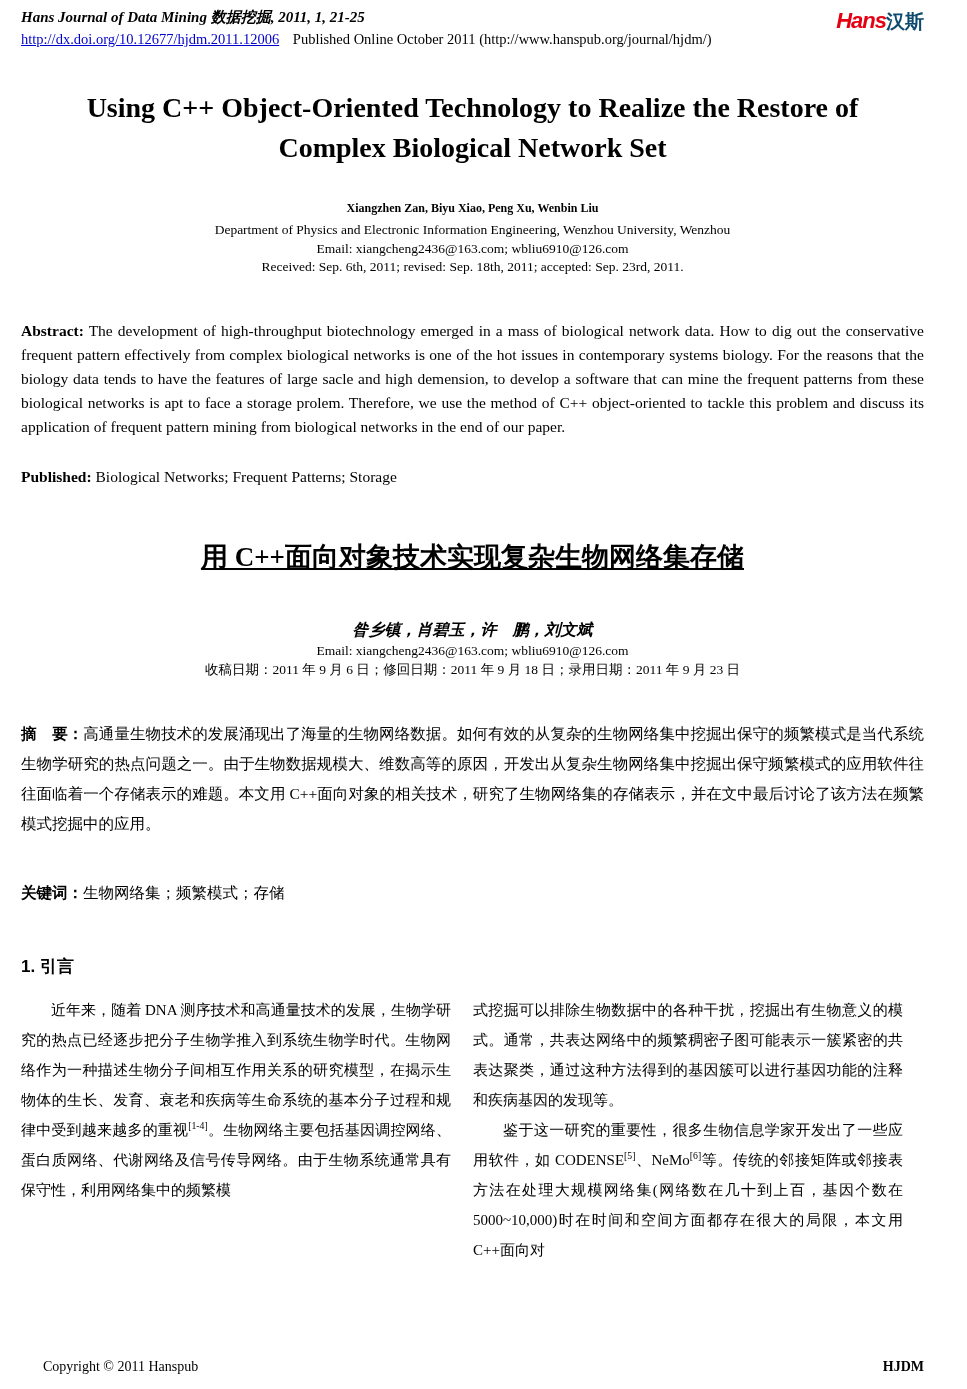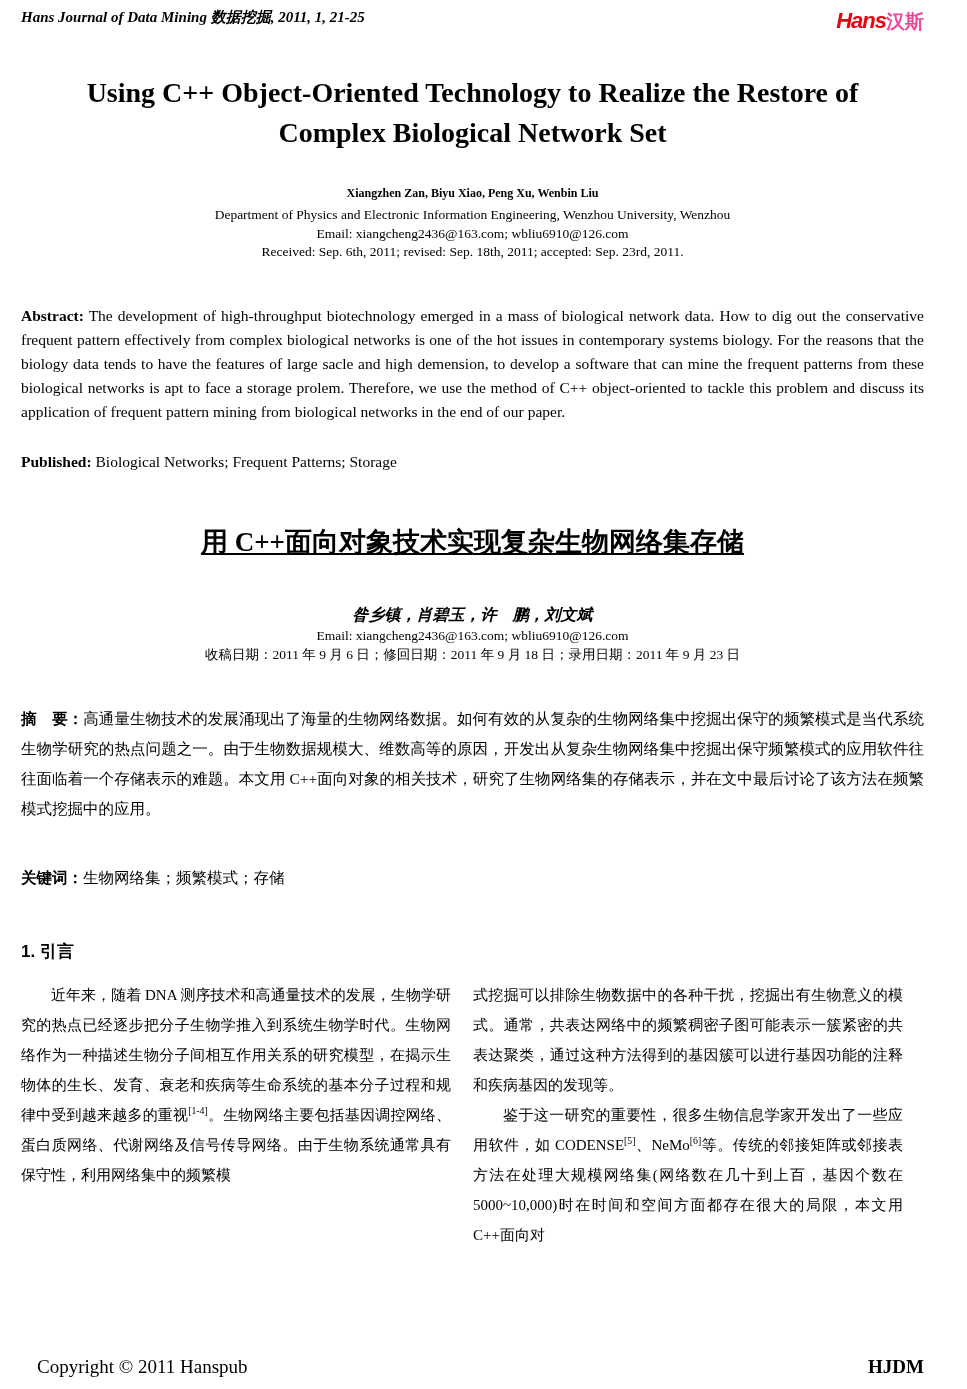--- a/index.html
+++ b/index.html
@@ -19,21 +19,21 @@
   .journal-line { font-size: 15px; font-weight: bold; font-style: italic; line-height: 22px; }
   .doi-line { font-size: 14.5px; line-height: 22px; }
   .doi-link { color: #0000cc; text-decoration: underline; cursor: pointer; }
   .pub-info { margin-left: 10px; }
   .logo { white-space: nowrap; margin-top: 2px; }
   .logo-hans {
     color: #e60012; font-weight: bold; font-style: italic; font-size: 22px;
     font-family: "Liberation Sans", "DejaVu Sans", sans-serif; letter-spacing: -1px;
   }
   .logo-cn {
-    color: #ec4899; font-weight: bold; font-size: 19px;
+    color: #0c4a6e; font-weight: bold; font-size: 19px;
     font-family: "Liberation Sans", "DejaVu Sans", sans-serif;
   }
 
   
   .title-en {
     font-size: 28px; font-weight: bold; text-align: center;
     line-height: 40px; margin: 38px auto 0 auto; max-width: 790px;
   }
   .authors-en { font-size: 12px; font-weight: bold; text-align: center; margin-top: 30px; line-height: 20px; }
   .affil-en, .email-en, .received-en { font-size: 13.5px; text-align: center; line-height: 18.5px; }
@@ -61,33 +61,37 @@
     font-family: "Liberation Sans", "DejaVu Sans", sans-serif;
   }
   .columns { display: flex; gap: 22px; margin-top: 16px; }
   .col { width: 430px; }
   .body-p { font-size: 15px; line-height: 30px; text-align: justify; margin: 0; }
   .body-p.indent { text-indent: 2em; }
   .body-p sup { font-size: 0.65em; line-height: 0; }
 
   
   .footer {
-    position: absolute; left: 37px; right: 43px; bottom: 12px;
-    display: flex; justify-content: space-between; font-size: 19px; line-height: 20px;
+    position: absolute; left: 43px; right: 43px; bottom: 12px;
+    display: flex; justify-content: space-between; font-size: 14px; line-height: 20px;
   }
   .hjdm { font-weight: bold; }
 </style>
 </head>
 <body>
 
 <div class="page">
 
   <div class="header">
     <div class="header-left">
       <div class="journal-line">Hans Journal of Data Mining 数据挖掘, 2011, 1, 21-25</div>
+      <div class="doi-line">
+        <a class="doi-link">http://dx.doi.org/10.12677/hjdm.2011.12006</a>
+        <span class="pub-info">Published Online October 2011 (http://www.hanspub.org/journal/hjdm/)</span>
+      </div>
     </div>
     <div class="logo">
       <span class="logo-hans">Hans</span><span class="logo-cn">汉斯</span>
     </div>
   </div>
 
   <h1 class="title-en">Using C++ Object-Oriented Technology to Realize the Restore of Complex Biological Network Set</h1>
 
   <div class="authors-en">Xiangzhen Zan, Biyu Xiao, Peng Xu, Wenbin Liu</div>
   <div class="affil-en">Department of Physics and Electronic Information Engineering, Wenzhou University, Wenzhou</div>

